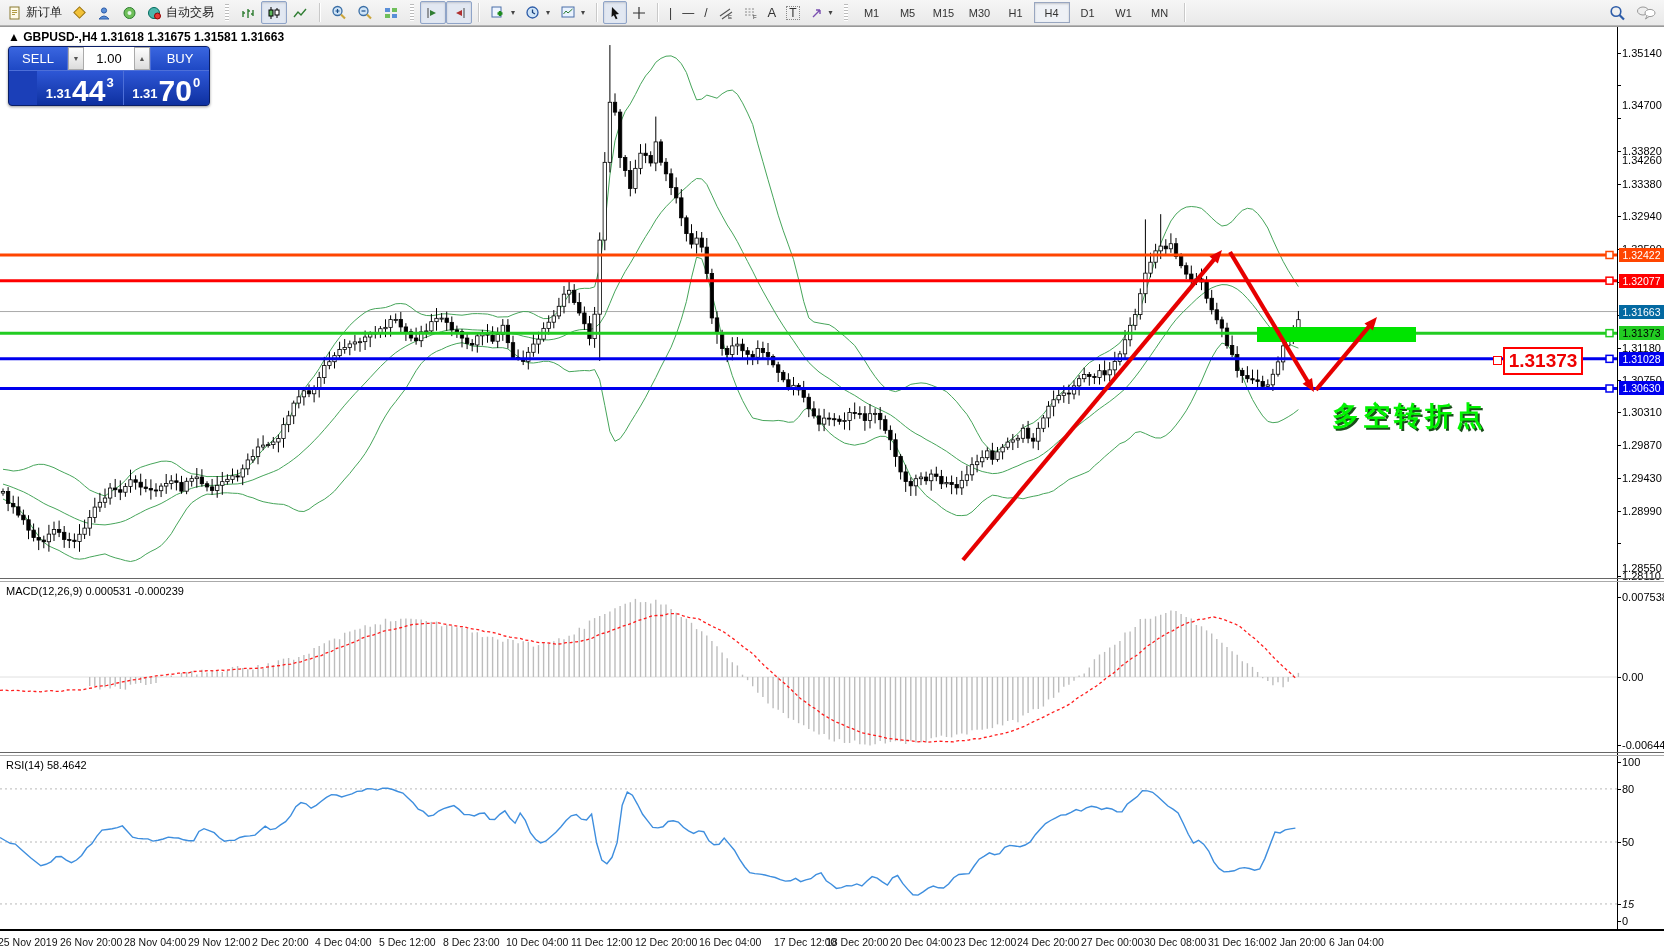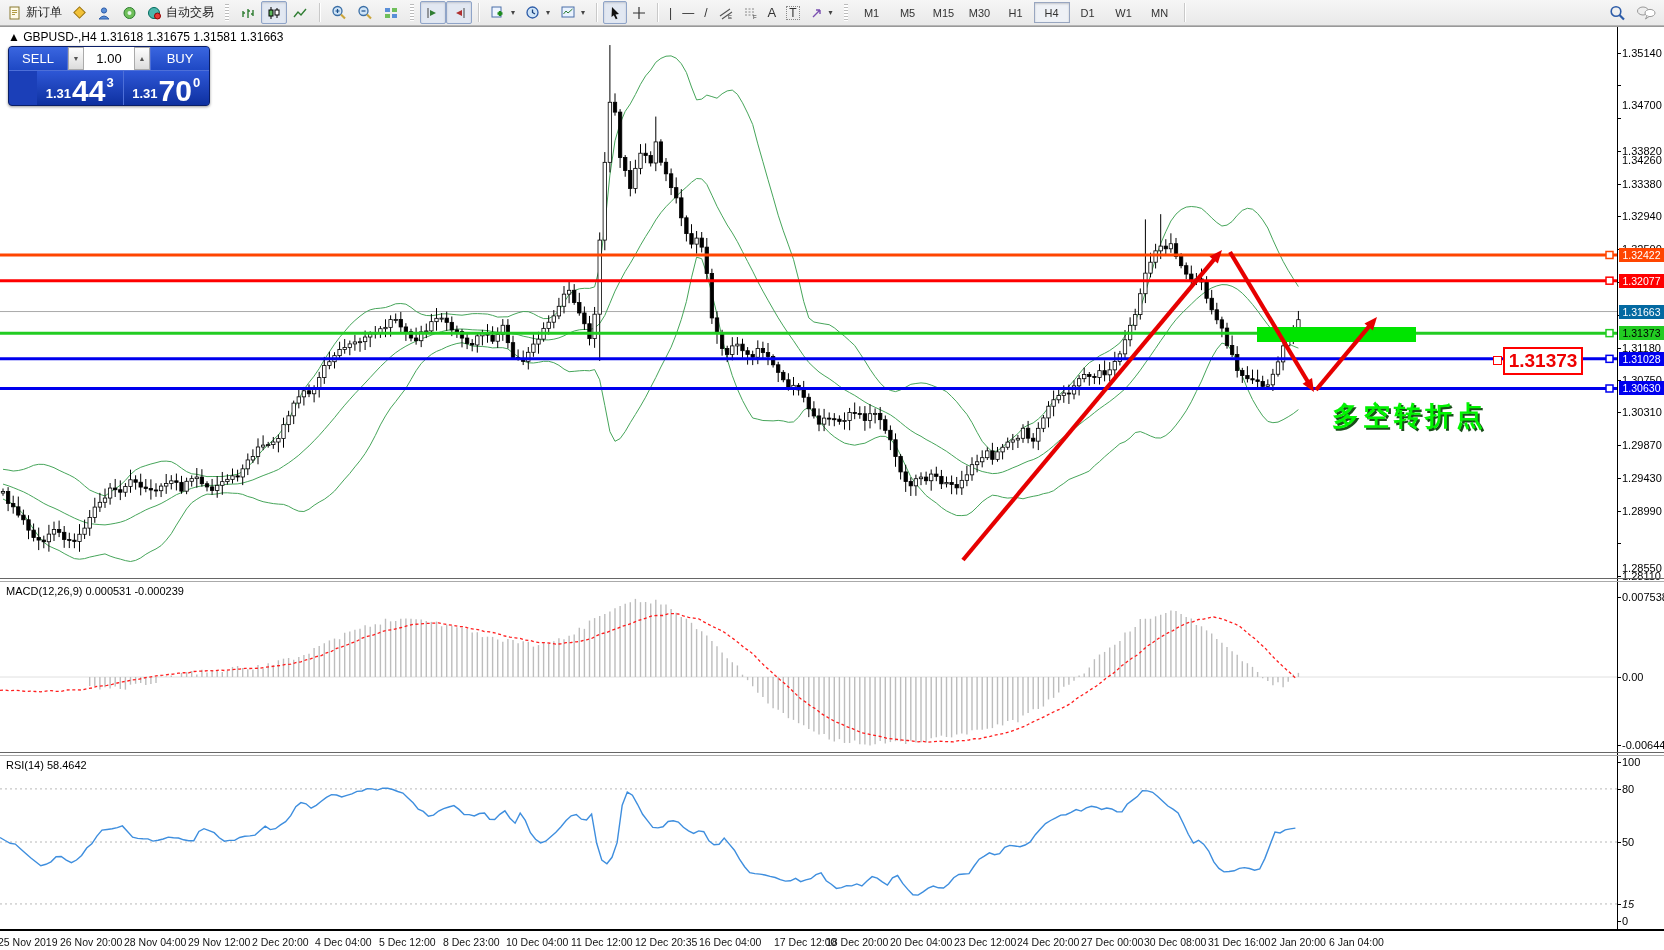--- a/index.html
+++ b/index.html
@@ -19,21 +19,21 @@
   #chartarea{position:absolute;left:0;top:26px;width:1664px;height:924px;background:#fff;}
   #plot-svg{position:absolute;left:0;top:0;}
   .panel-sep{position:absolute;left:0;width:1664px;height:1px;background:#555;}
   #axis-border{position:absolute;top:0;width:1px;height:904px;background:#000;left:1617px;}
   .axis-label{position:absolute;left:1622px;font-size:11px;color:#000;white-space:nowrap;transform:translateY(-50%);}
   .axis-tick{position:absolute;left:1617px;width:4px;height:1px;background:#000;}
   .axis-tag{position:absolute;left:1619px;width:45px;height:14px;font-size:10.5px;line-height:14px;text-align:center;color:#fff;transform:translateY(-50%);white-space:nowrap;}
   .date-label{position:absolute;top:936px;font-size:10.5px;color:#111;white-space:nowrap;}
   #heavy-line{position:absolute;left:0;top:929px;width:1664px;height:2px;background:#000;}
   
-  #sym-title{position:absolute;left:8px;top:4px;font-size:12px;font-weight:normal;color:#000;}
+  #sym-title{position:absolute;left:8px;top:4px;font-size:12px;font-weight:bold;color:#000;}
   .ind-header{position:absolute;left:6px;font-size:11px;color:#000;}
   
   #trade-panel{position:absolute;left:8px;top:20px;width:200px;height:58px;border:1px solid #0a1e66;border-radius:4px;background:#1b3fb8;box-shadow:0 1px 3px rgba(0,0,0,.4);overflow:hidden;}
   #tp-row1{display:flex;height:23px;border-bottom:1px solid #4d6fd8;}
   .tp-btn{flex:0 0 58px;background:linear-gradient(#3a66e0,#1e48c4);color:#fff;font-size:13px;display:flex;align-items:center;justify-content:center;border-right:1px solid #4d6fd8;}
   #tp-buy{border-right:none;border-left:1px solid #4d6fd8;}
   #tp-vol{flex:1;display:flex;background:#fff;}
   .tp-spin{width:14px;display:flex;align-items:center;justify-content:center;font-size:7px;color:#555;background:linear-gradient(#fdfdfd,#dcdcdc);border:1px solid #aaa;}
   #tp-vol input{flex:1;border:none;outline:none;text-align:center;font-size:13px;width:40px;color:#000;font-family:"Liberation Sans",sans-serif;}
   #tp-row2{display:flex;height:35px;margin-left:28px;}
@@ -1154,21 +1154,21 @@
       <div class="date-label" style="left: -2px;">25 Nov 2019</div>
       <div class="date-label" style="left: 60px;">26 Nov 20:00</div>
       <div class="date-label" style="left: 124px;">28 Nov 04:00</div>
       <div class="date-label" style="left: 188px;">29 Nov 12:00</div>
       <div class="date-label" style="left: 252px;">2 Dec 20:00</div>
       <div class="date-label" style="left: 315px;">4 Dec 04:00</div>
       <div class="date-label" style="left: 379px;">5 Dec 12:00</div>
       <div class="date-label" style="left: 443px;">8 Dec 23:00</div>
       <div class="date-label" style="left: 506px;">10 Dec 04:00</div>
       <div class="date-label" style="left: 571px;">11 Dec 12:00</div>
-      <div class="date-label" style="left: 635px;">12 Dec 20:35</div>
+      <div class="date-label" style="left: 635px;">12 Dec 20:00</div>
       <div class="date-label" style="left: 699px;">16 Dec 04:00</div>
       <div class="date-label" style="left: 762px; padding-left: 12px;">17 Dec 12:00</div>
       <div class="date-label" style="left: 826px;">18 Dec 20:00</div>
       <div class="date-label" style="left: 890px;">20 Dec 04:00</div>
       <div class="date-label" style="left: 954px;">23 Dec 12:00</div>
       <div class="date-label" style="left: 1017px;">24 Dec 20:00</div>
       <div class="date-label" style="left: 1081px;">27 Dec 00:00</div>
       <div class="date-label" style="left: 1144px;">30 Dec 08:00</div>
       <div class="date-label" style="left: 1208px;">31 Dec 16:00</div>
       <div class="date-label" style="left: 1271px;">2 Jan 20:00</div>

